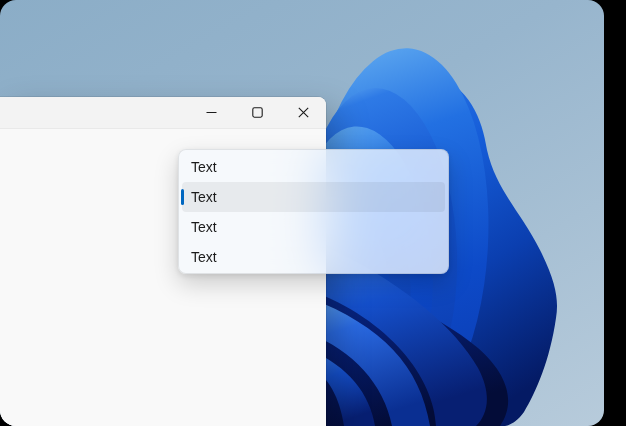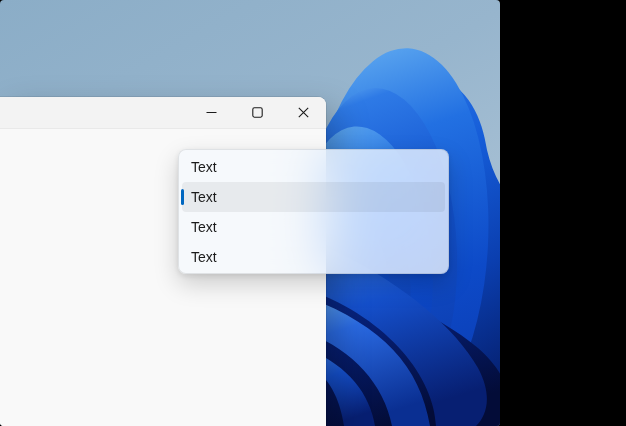--- a/index.html
+++ b/index.html
@@ -1,17 +1,17 @@
 <!DOCTYPE html>
 <html><head>
 <meta charset="utf-8">
 <style>
   html,body{margin:0;padding:0;background:#000;}
   body{font-family:"Liberation Sans","DejaVu Sans",sans-serif;-webkit-font-smoothing:antialiased;}
-  .screen{position:relative;width:500px;height:426px;border-radius:4px;overflow:hidden;
+  .screen{position:relative;width:604px;height:426px;border-radius:16px;overflow:hidden;
           background:linear-gradient(150deg,#8badc7 0%,#97b5cd 42%,#b7cbdb 100%);}
   .bloom{position:absolute;inset:0;}
 
   
   .window{position:absolute;left:0;top:97px;bottom:0;width:326px;background:#f9f9f9;
           border-radius:0 8px 0 0;
           box-shadow:0 0 0 1px rgba(0,0,0,0.08), 10px 14px 34px rgba(0,0,0,0.28);}
   .titlebar{height:31px;background:#f3f3f3;border-bottom:1px solid #e9e9e9;
             border-radius:0 8px 0 0;display:flex;justify-content:flex-end;align-items:stretch;}
   .caption-btn{width:46px;height:31px;border:none;background:transparent;padding:0;margin:0;

